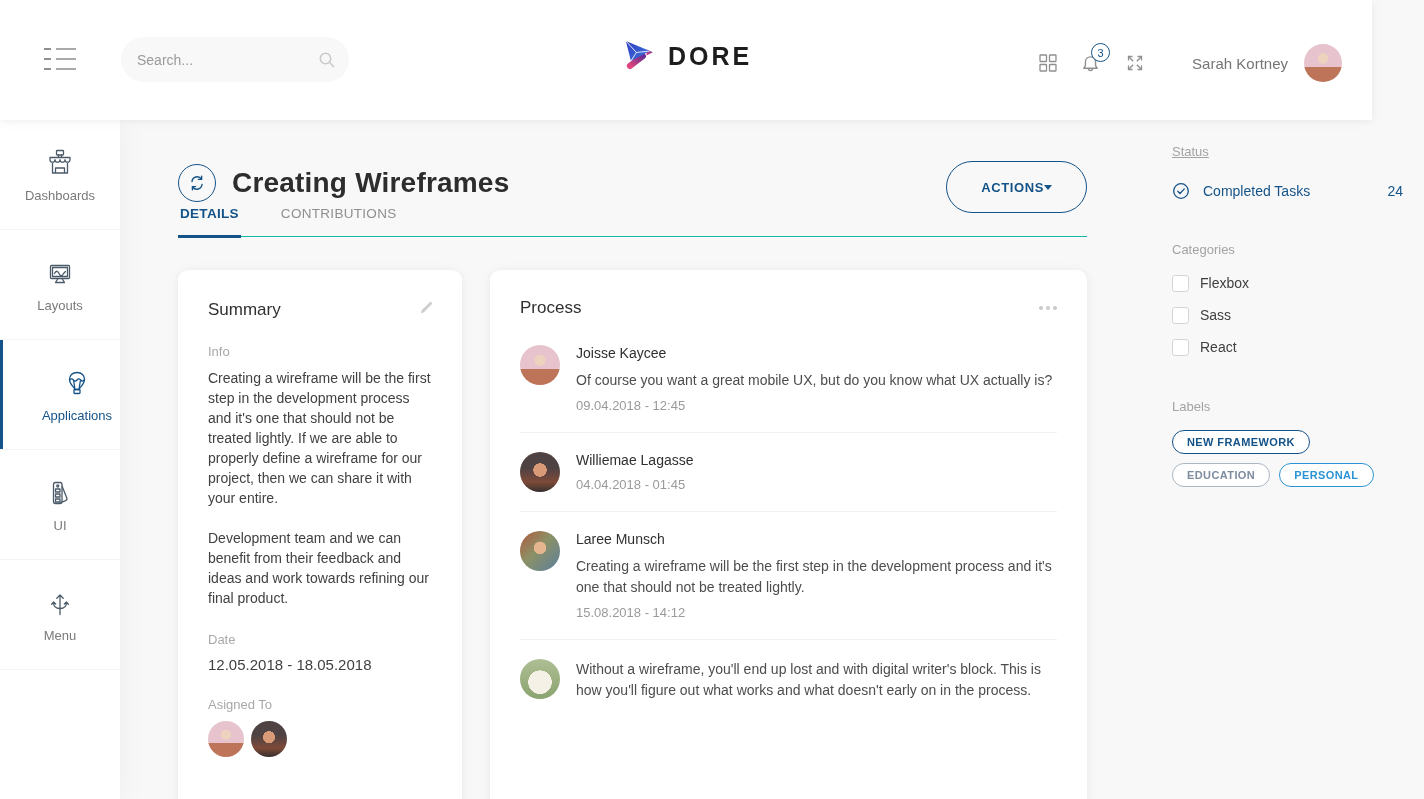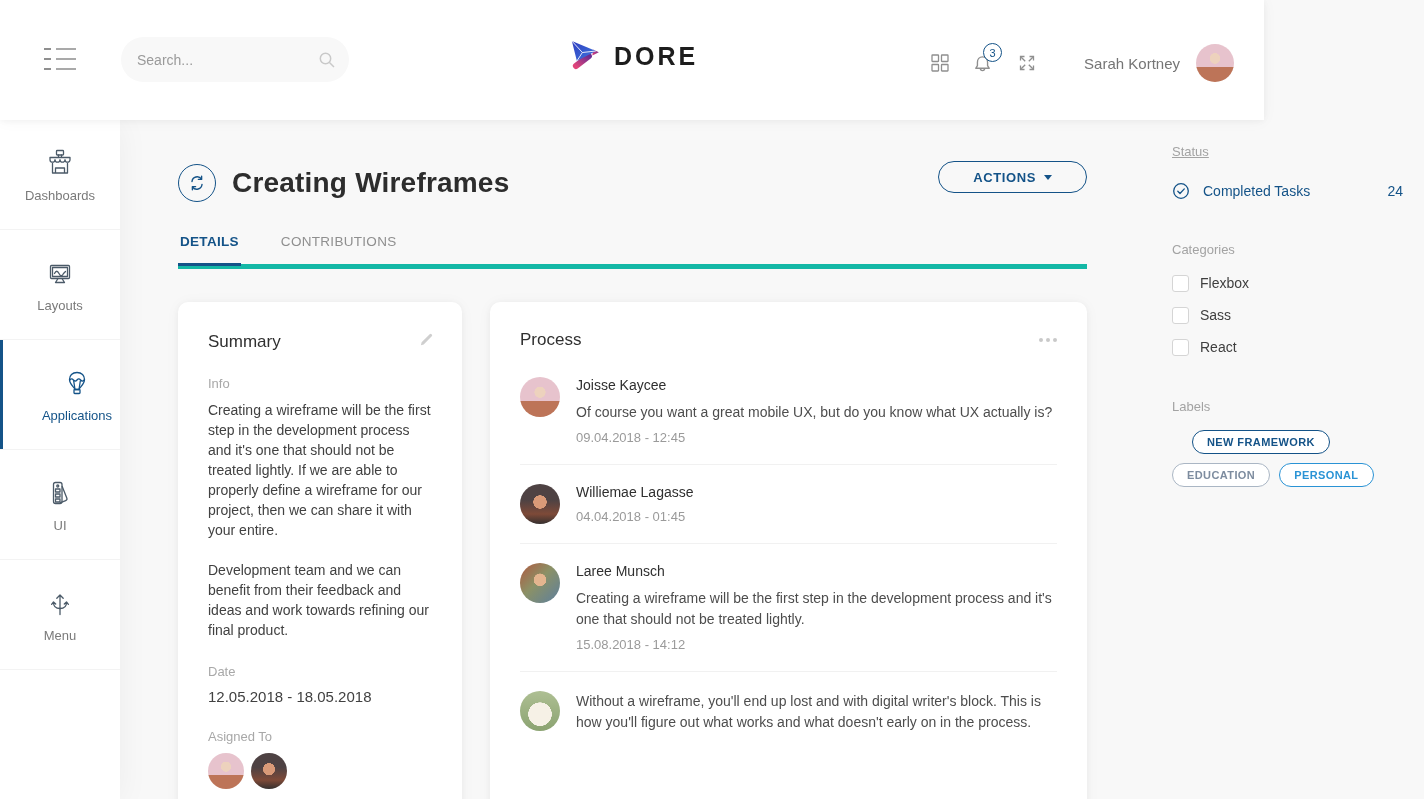--- a/index.html
+++ b/index.html
@@ -1,20 +1,20 @@
 <!DOCTYPE html>
 <html><head>
 <meta charset="utf-8">
 <style>
   * { margin:0; padding:0; box-sizing:border-box; }
   html,body { width:1424px; height:799px; overflow:hidden; background:#f8f8f8;
     font-family:"Liberation Sans", sans-serif; color:#3a3a3a; }
 
   
-  .header { position:absolute; top:0; left:0; width:1264px; height:120px; background:#fff;
+  .header { position:absolute; top:0; left:0; width:1372px; height:120px; background:#fff;
     box-shadow:0 1px 15px rgba(0,0,0,0.04), 0 1px 6px rgba(0,0,0,0.04); z-index:20; }
   .menu-toggle { position:absolute; left:44px; top:46px; width:34px; height:26px; cursor:pointer;
     display:flex; flex-direction:column; justify-content:space-between; padding:2px 0; }
   .menu-toggle .row { display:flex; gap:5px; align-items:center; }
   .menu-toggle .b-s { width:7px; height:2px; background:#8f8f8f; }
   .menu-toggle .b-l { width:20px; height:2px; background:#a9a9a9; }
   .search-wrap { position:absolute; left:121px; top:37px; width:228px; height:45px;
     background:#f8f8f8; border-radius:23px; display:flex; align-items:center; padding:0 16px; }
   .search-wrap input { flex:1; border:none; outline:none; background:transparent;
     font-size:14px; color:#5a5a5a; font-family:inherit; }
@@ -53,48 +53,48 @@
   .side-item.active .side-label { color:#145388; }
   .side-item.active::before { content:""; position:absolute; left:0; top:0; bottom:0;
     width:3px; background:#145388; }
 
   
   .main { position:absolute; left:178px; top:120px; width:909px; }
   .title-row { margin-top:40px; display:flex; align-items:center; position:relative; height:46px; }
   .rotate-btn { width:38px; height:38px; border:1.5px solid #145388; border-radius:50%;
     color:#145388; display:flex; align-items:center; justify-content:center; cursor:pointer; flex:none; }
   .page-title { font-size:28px; color:#2d2d2d; margin-left:16px; letter-spacing:.2px; }
-  .actions-btn { position:absolute; right:0; top:1px; height:32px; padding:0 34px;
+  .actions-btn { position:absolute; right:0; top:1px; height:52px; padding:0 34px;
     border:1px solid #145388; border-radius:40px; background:transparent; color:#145388;
     font-size:13px; font-weight:bold; letter-spacing:.6px; font-family:inherit; cursor:pointer;
-    display:flex; align-items:center; gap:8px; }
+    display:flex; align-items:center; }
   .caret { width:0; height:0; border-left:4px solid transparent; border-right:4px solid transparent;
     border-top:5px solid #145388; display:inline-block; }
-  .tabs { margin-top:28px; border-bottom:5px solid #14b8a6; display:flex; }
+  .tabs { border-bottom:1px solid #14b8a6; display:flex; }
   .tab { font-size:13.5px; letter-spacing:.3px; padding:0 2px 14px; margin-right:38px;
     color:#8f8f8f; cursor:pointer; }
   .tab.active { color:#145388; font-weight:bold; border-bottom:3px solid #145388;
     margin-bottom:-2px; }
   .cards { margin-top:33px; display:flex; gap:28px; align-items:flex-start; }
   .card { background:#fff; border-radius:10px; box-shadow:0 1px 15px rgba(0,0,0,0.04),
     0 1px 6px rgba(0,0,0,0.04); }
   .card-title { font-size:17px; color:#303030; }
 
   
   .summary-card { width:284px; height:560px; padding:30px; position:relative; }
   .edit-icon { position:absolute; right:28px; top:30px; cursor:pointer; }
   .f-label { font-size:13px; color:#a8a8a8; margin:24px 0 9px; }
   .summary-card p { font-size:14px; color:#414141; line-height:20px; margin-bottom:20px; }
   .date-value { font-size:15px; color:#414141; }
   .assignee-row { display:flex; gap:7px; margin-top:4px; }
   .avatar-sm { width:36px; height:36px; cursor:pointer; }
   .badge-row { display:flex; flex-wrap:wrap; gap:8px; margin-top:4px; }
   .badge { border:1px solid; border-radius:15px; padding:5px 14px; font-size:11px;
     font-weight:bold; letter-spacing:.4px; display:inline-block; cursor:pointer; background:#fff; }
-  .v-primary   { color:#145388; border-color:#145388;margin-left:20px; }
+  .v-primary   { color:#145388; border-color:#145388; }
   .v-secondary { color:#7d8c9f; border-color:#aab6c4; }
   .v-info      { color:#2a93d5; border-color:#2a93d5; }
 
   
   .process-card { width:597px; height:560px; padding:28px 30px; }
   .process-head { display:flex; align-items:center; justify-content:space-between; }
   .dots-icon { display:flex; gap:3px; cursor:pointer; padding:4px 0; }
   .dots-icon i { width:4px; height:4px; border-radius:50%; background:#c9c9c9; display:block; }
   .entry { display:flex; gap:16px; padding:19px 0; border-bottom:1px solid #f1f1f1; }
   .entry:last-child { border-bottom:none; }

